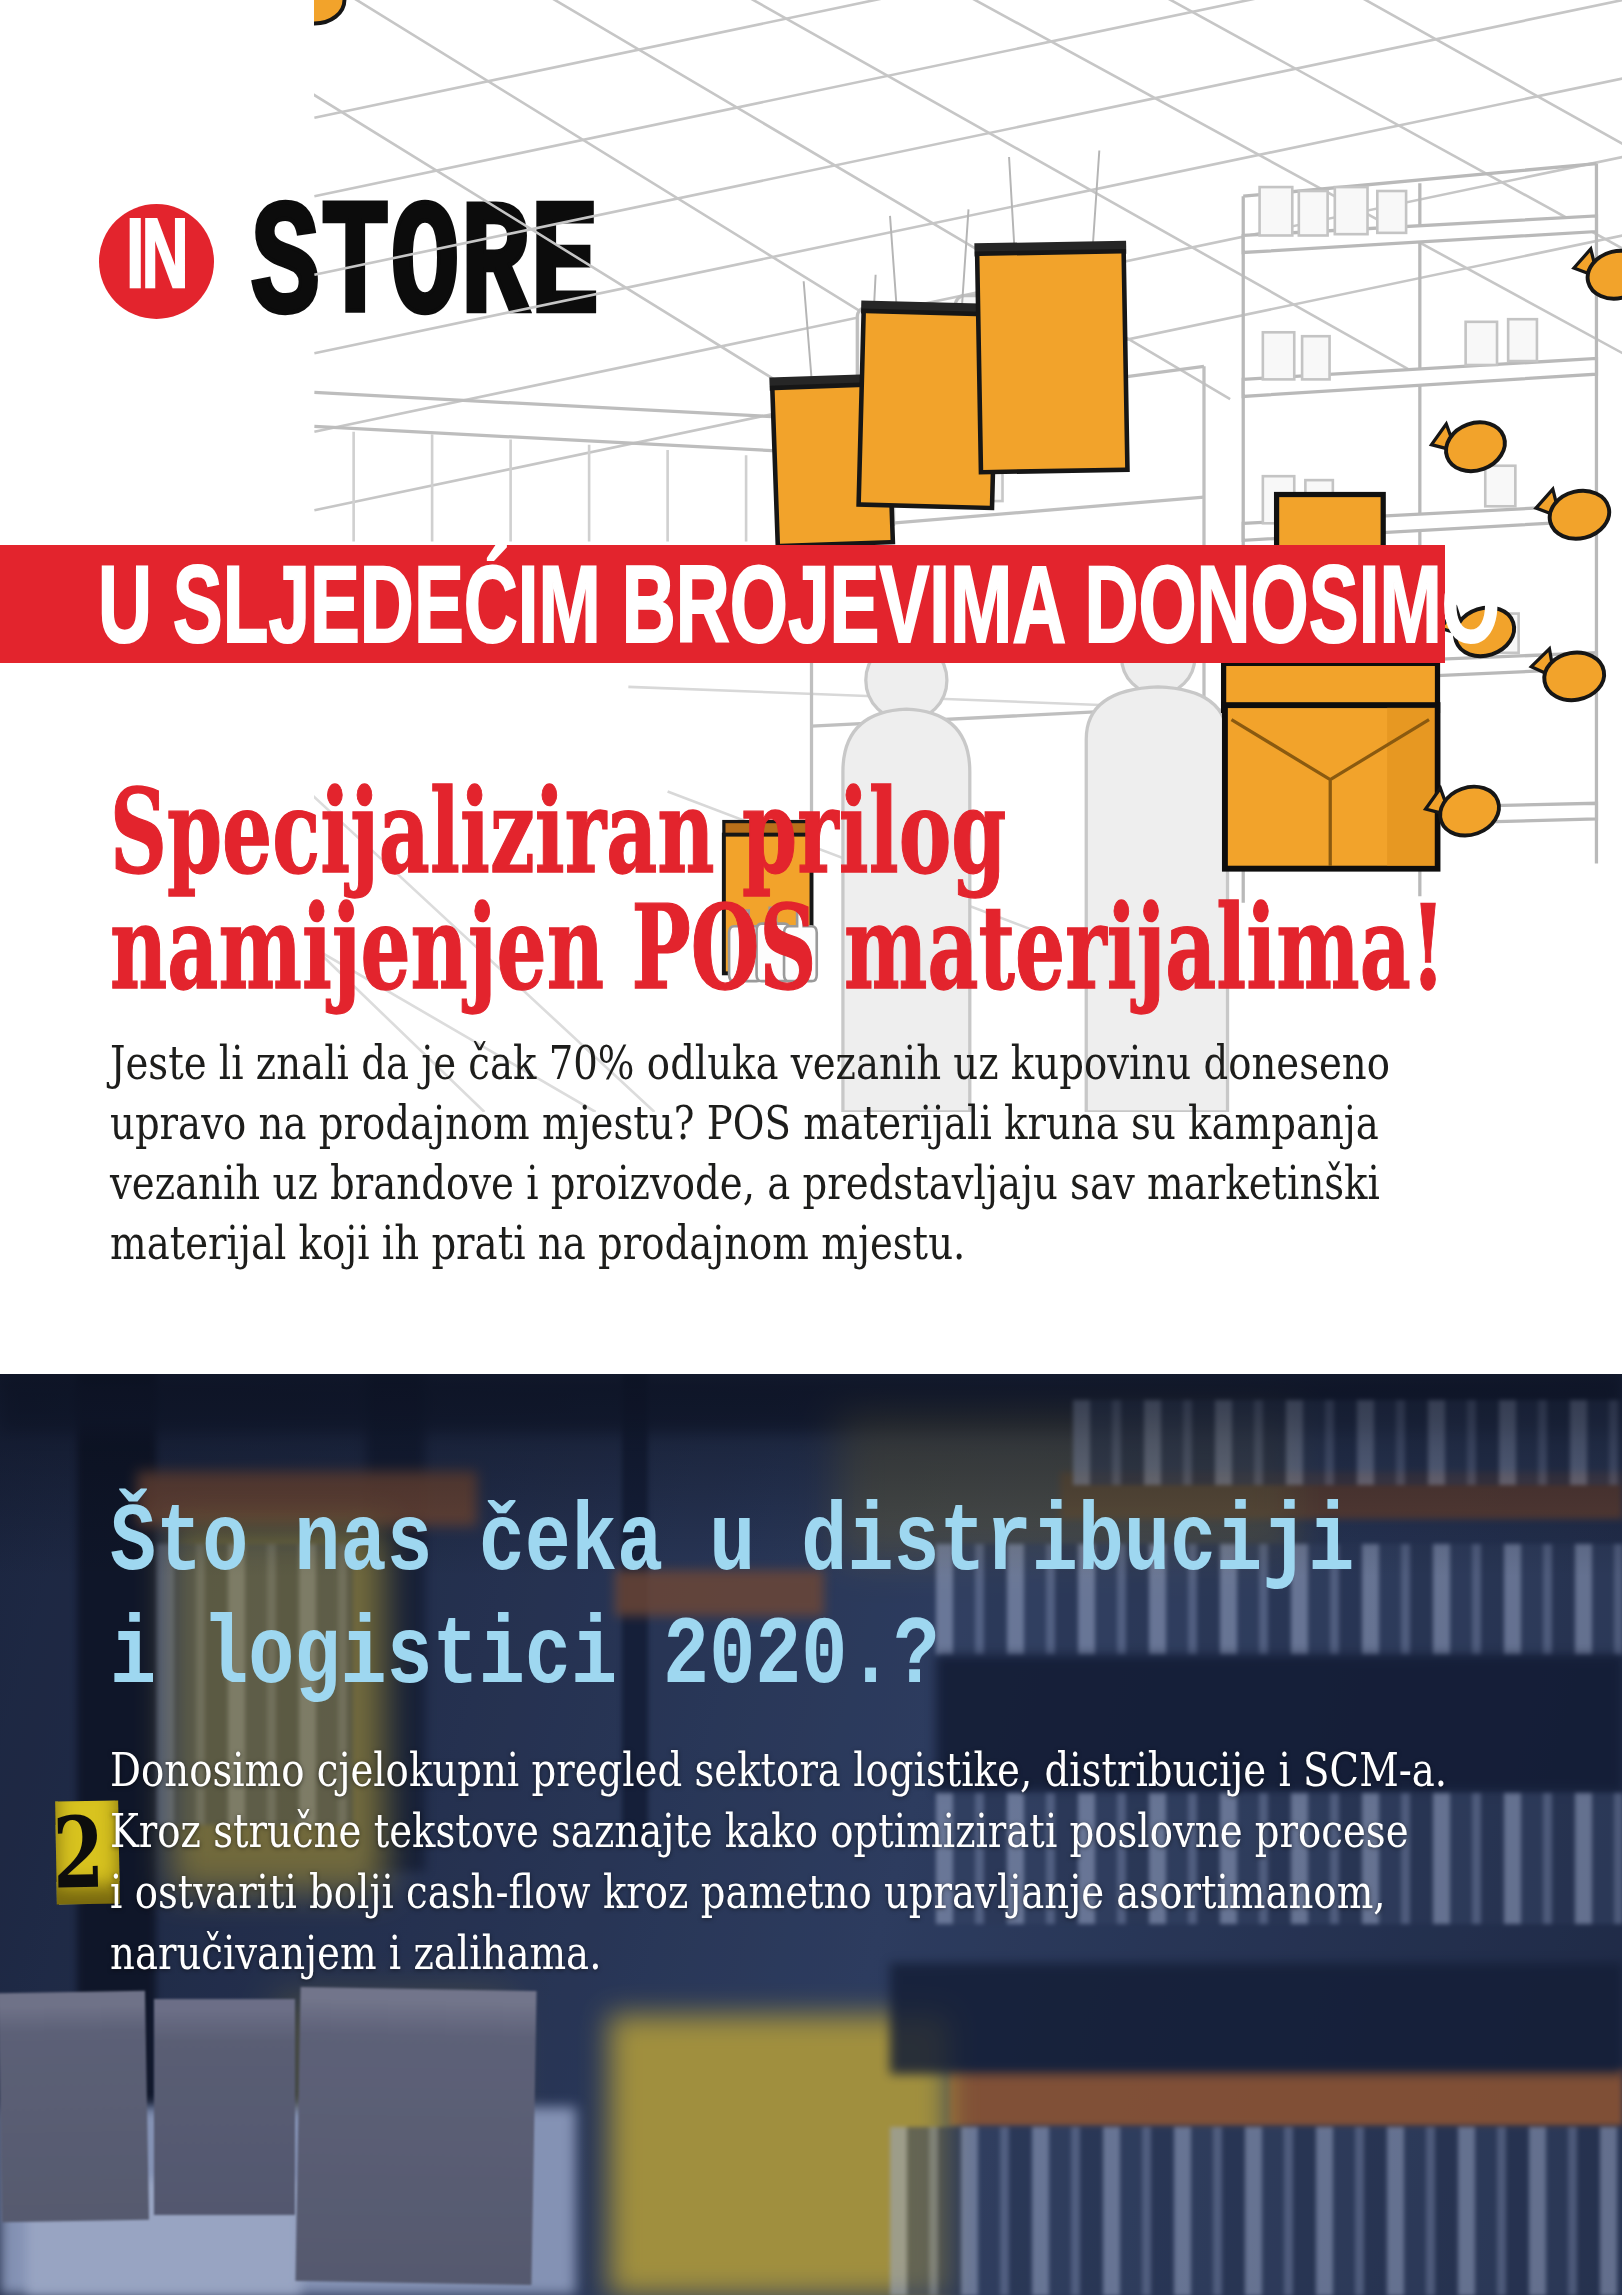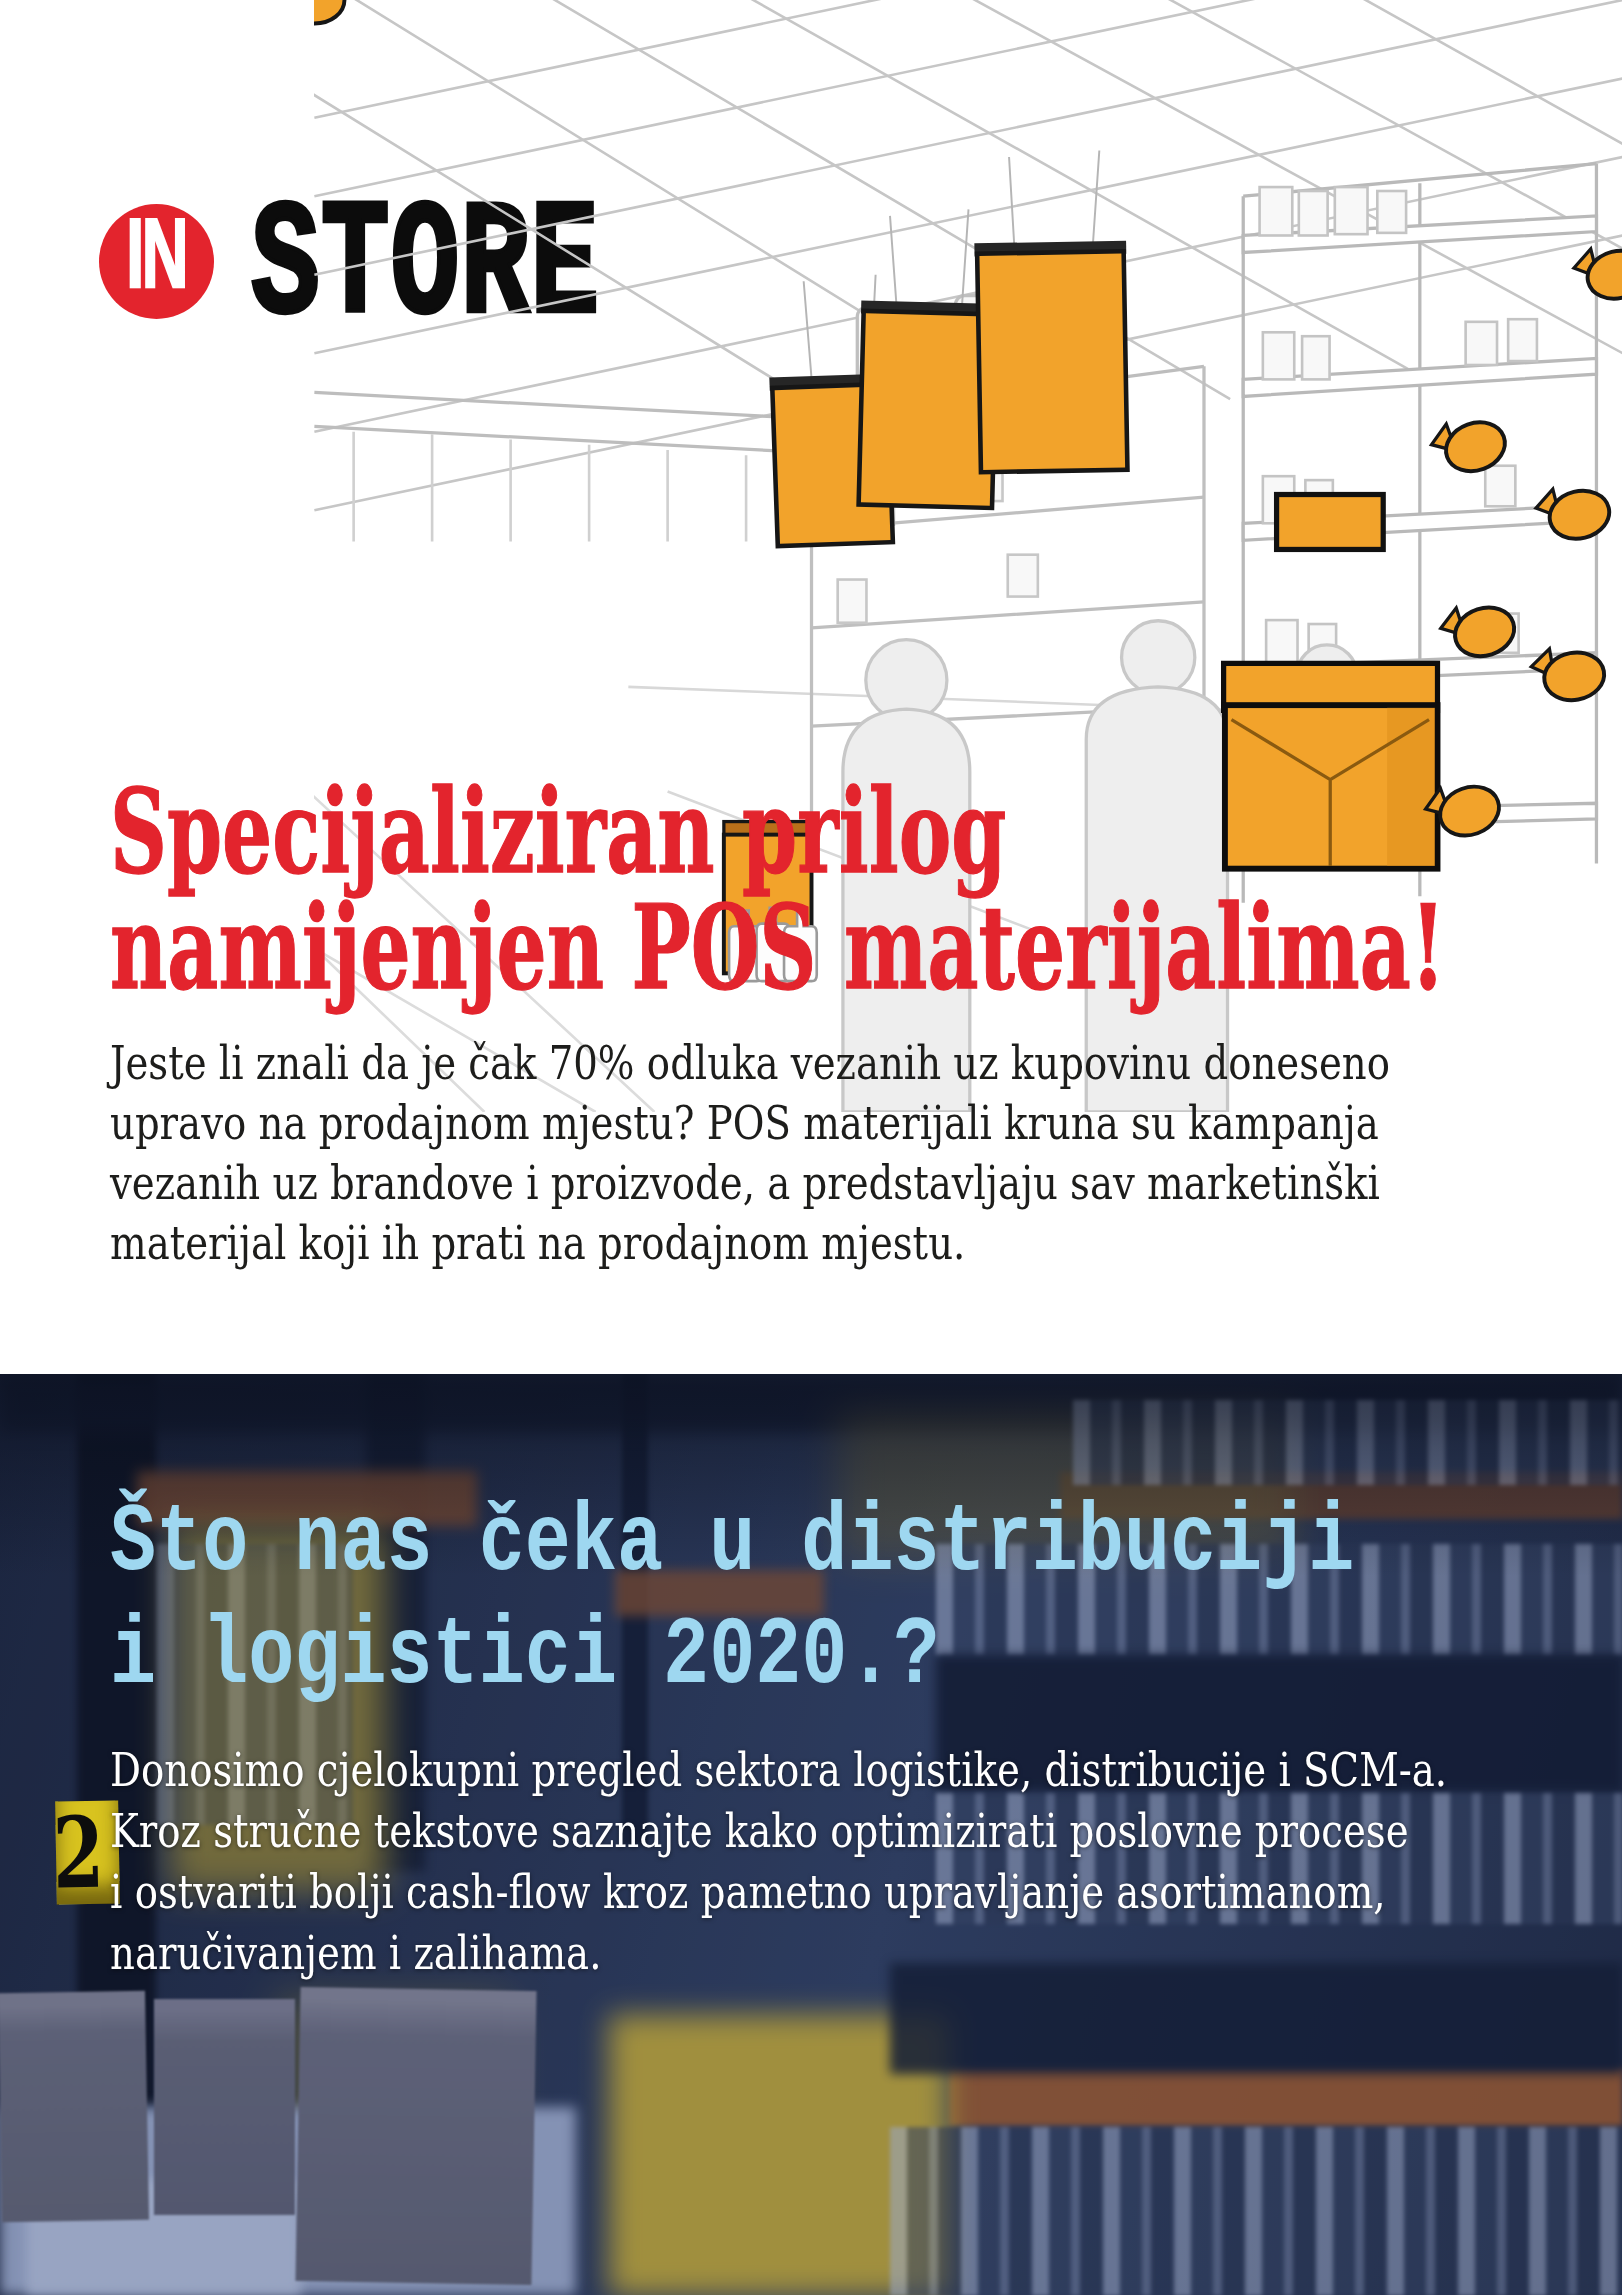--- a/index.html
+++ b/index.html
@@ -198,20 +198,25 @@
 
   <div>
     <div class="logo-circle">
       <span class="logo-in">IN</span>
     </div>
     <div class="logo-store nowrap">
       <span class="sx">STORE</span>
     </div>
   </div>
 
+  <div class="banner">
+    <div class="banner-text">
+      <span class="sx">U SLJEDEĆIM BROJEVIMA DONOSIMO</span>
+    </div>
+  </div>
 
   <div class="h-red nowrap">
     <div><span class="sx">Specijaliziran prilog</span></div>
     <div><span class="sx">namijenjen POS materijalima!</span></div>
   </div>
   <div class="p-dark nowrap">
     <div><span class="sx">Jeste li znali da je čak 70% odluka vezanih uz kupovinu doneseno</span></div>
     <div><span class="sx">upravo na prodajnom mjestu? POS materijali kruna su kampanja</span></div>
     <div><span class="sx">vezanih uz brandove i proizvode, a predstavljaju sav marketinški</span></div>
     <div><span class="sx">materijal koji ih prati na prodajnom mjestu.</span></div>

